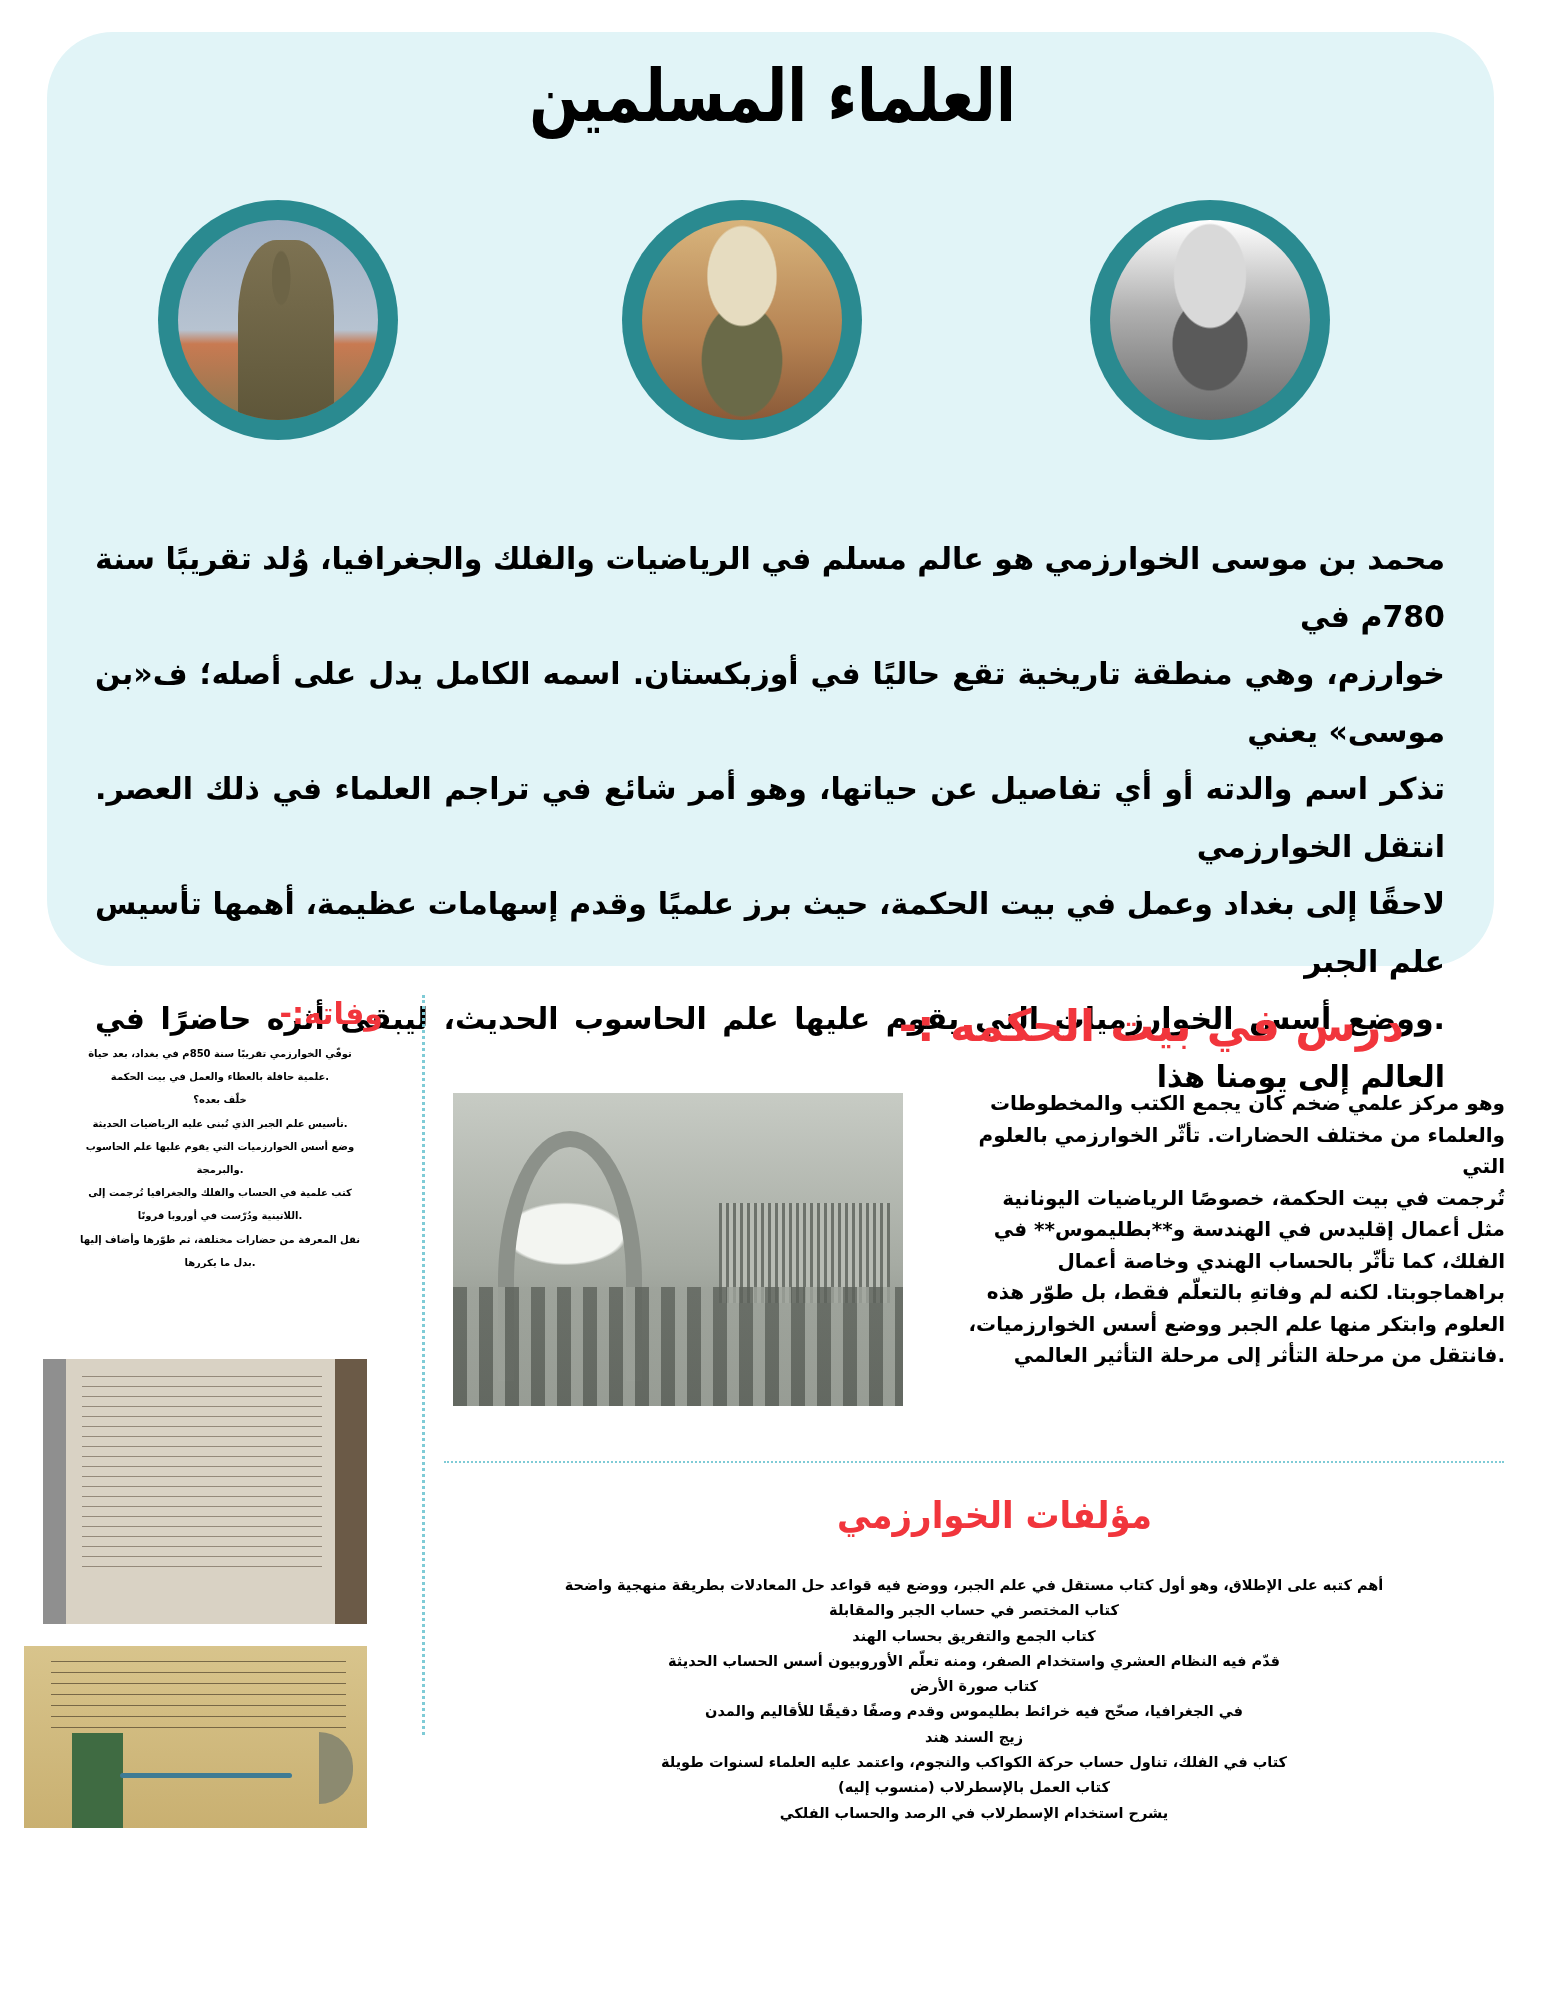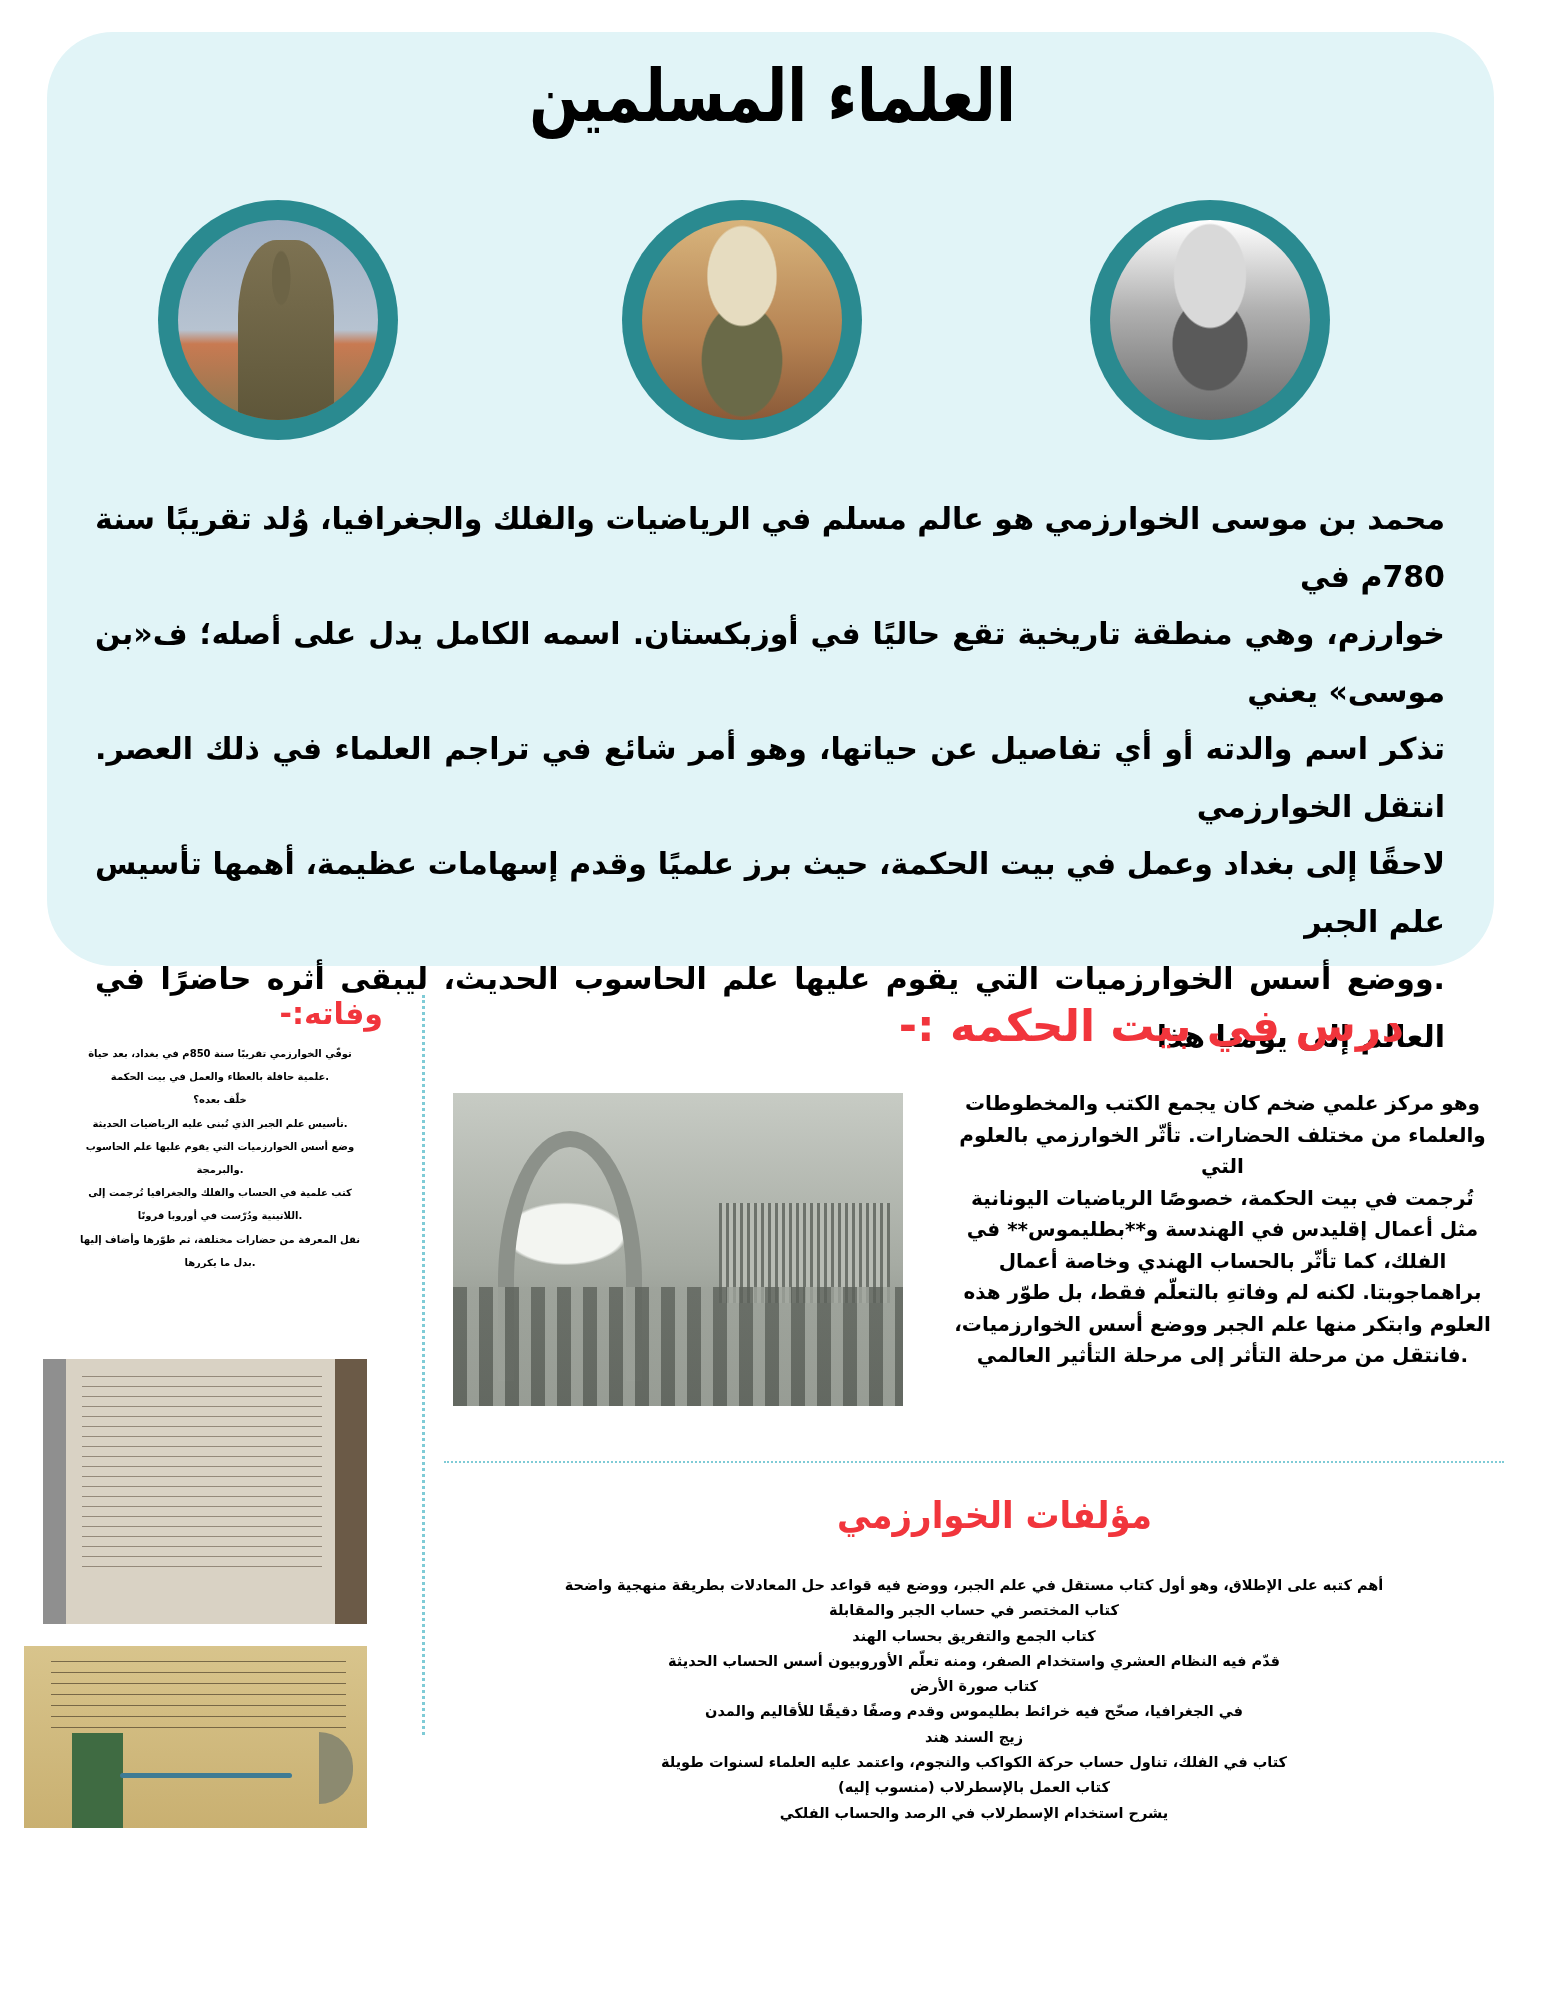--- a/index.html
+++ b/index.html
@@ -22,21 +22,21 @@
     .portrait-left { left: 158px; }
     .portrait-mid { left: 622px; }
     .portrait-right { left: 1090px; }
 
     .p-statue { background: linear-gradient(180deg, #9fb0c6 0%, #b7c3d1 55%, #c87a52 62%, #8a7750 100%); }
     .p-statue .figure { position:absolute; left:30%; top:10%; width:48%; height:95%; background: radial-gradient(ellipse at 45% 20%, #6d6446 0 12%, transparent 13%), linear-gradient(180deg, #7d7252, #5d5538); border-radius: 40% 40% 10% 10%; }
     .p-painting { background: radial-gradient(ellipse at 50% 28%, #e6dcc0 0 24%, transparent 25%), radial-gradient(ellipse at 50% 70%, #6a6a48 0 28%, transparent 29%), linear-gradient(180deg, #d8b47c, #b58252 60%, #8a5a38); }
     .p-engraving { background: radial-gradient(ellipse at 50% 28%, #d9d9d9 0 25%, transparent 26%), radial-gradient(ellipse at 50% 62%, #5a5a5a 0 26%, transparent 27%), linear-gradient(180deg, #ffffff, #b0b0b0 45%, #6a6a6a 100%); }
 
     .bio-paragraph {
-      position: absolute; left: 95px; width: 1350px; top: 490px;
+      position: absolute; left: 95px; width: 1350px; top: 530px;
       font-size: 30px; font-weight: bold; line-height: 57.5px; text-align: justify;
       text-align-last: right; direction: rtl;
     }
 
     .v-divider { position: absolute; left: 422px; top: 995px; height: 740px; border-left: 3px dotted #7fcbd6; }
     .h-divider { position: absolute; left: 444px; top: 1461px; width: 1060px; border-top: 2px dotted #7fcbd6; }
 
     .red-heading { color: #f1353c; font-weight: bold; position: absolute; }
     .death-heading { right: 1162px; top: 996px; font-size: 30px; margin-left: 20px; }
     .death-body {
@@ -74,21 +74,21 @@
       background:
         radial-gradient(ellipse at 25% 45%, #f3f5f1 0 12%, transparent 13%),
         linear-gradient(180deg, #c7cbc4 0%, #a6aba3 55%, #7c827a 100%);
       overflow: hidden;
     }
     .house-illustration .arch { position:absolute; left:10%; top:12%; width:32%; height:80%; border: 16px solid #8c918a; border-bottom: none; border-radius: 50% 50% 0 0 / 60% 60% 0 0; }
     .house-illustration .shelves { position:absolute; right:3%; top:35%; width:38%; height:32%; background: repeating-linear-gradient(90deg, #6d726b 0 3px, #b8bcb4 3px 7px); }
     .house-illustration .crowd { position:absolute; left:0; right:0; bottom:0; height:38%; background: repeating-linear-gradient(90deg, #5d625b 0 14px, #9ea39b 14px 26px); opacity:.8; }
     .wisdom-body {
       position: absolute; right: 40px; width: 565px; top: 1088px;
-      font-size: 20px; font-weight: bold; line-height: 31.5px; text-align: center;
+      font-size: 20px; font-weight: bold; line-height: 31.5px; text-align: right;
     }
 
     .works-heading { left: 444px; right: 0; top: 1495px; text-align: center; font-size: 34px; transform: scaleY(1.1); }
     .works-body {
       position: absolute; left: 444px; width: 1060px; top: 1573px;
       font-size: 14.5px; font-weight: bold; line-height: 25.3px; text-align: center;
     }
   </style>
 </head>
 <body>

